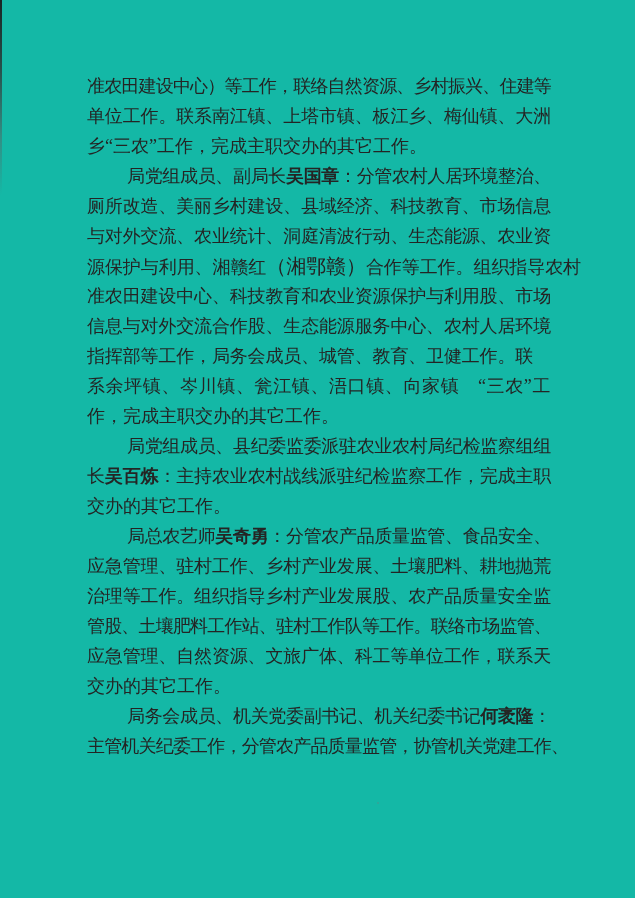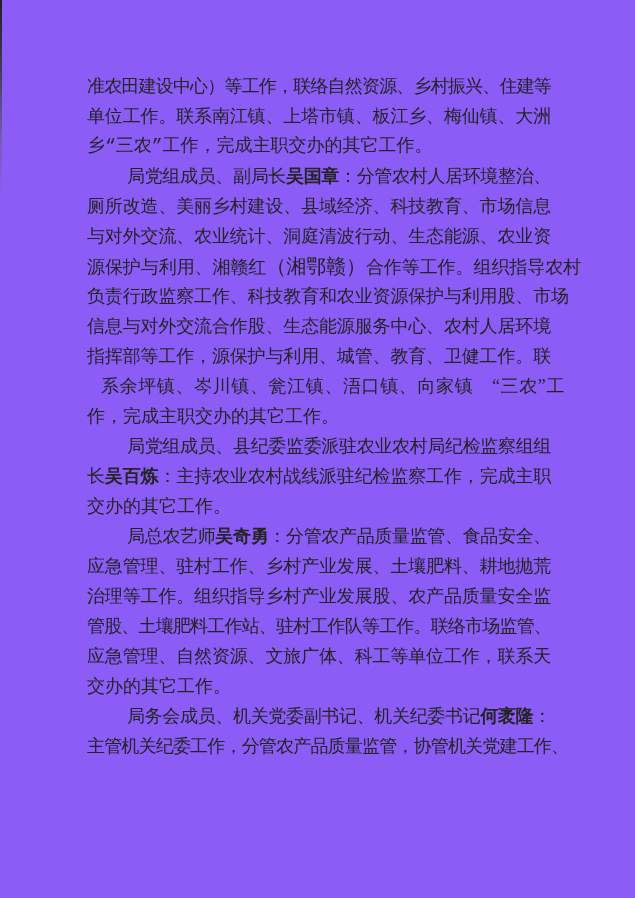--- a/index.html
+++ b/index.html
@@ -56,35 +56,35 @@
     overflow: visible;
   }
   .line .inner { display: inline-block; }
   .seg { display: inline; }
   .seg.bold { font-weight: 700; }
   .seg.small { font-size: 20px; }
 </style>
 </head>
 <body>
 
-<div class="page" style="background: #8b5cf6;">
+<div class="page" style="background: #14b8a6;">
   <div class="edge-artifact"></div>
   <div class="speck"></div>
   <div class="textblock" id="textblock" style="color: rgb(36, 36, 36);">
       <div class="line" style="letter-spacing: -0.815px;"><span class="inner"><span class="seg">准农田建设中心）等工作，联络自然资源、乡村振兴、住建等</span></span></div>
       <div class="line" style="letter-spacing: -0.154px;"><span class="inner"><span class="seg">单位工作。联系南江镇、上塔市镇、板江乡、梅仙镇、大洲</span></span></div>
-      <div class="line" style="letter-spacing: 0px; font-family: Liberation Mono, monospace;"><span class="inner"><span class="seg">乡“三农”工作，完成主职交办的其它工作。</span></span></div>
+      <div class="line" style="letter-spacing: 0px;"><span class="inner"><span class="seg">乡“三农”工作，完成主职交办的其它工作。</span></span></div>
       <div class="line" style="padding-left: 40px; letter-spacing: -0.333px;"><span class="inner"><span class="seg">局党组成员、副局长</span><span class="seg bold">吴国章</span><span class="seg">：分管农村人居环境整治、</span></span></div>
       <div class="line" style="letter-spacing: -0.154px;"><span class="inner"><span class="seg">厕所改造、美丽乡村建设、县域经济、科技教育、市场信息</span></span></div>
       <div class="line" style="letter-spacing: -0.154px;"><span class="inner"><span class="seg">与对外交流、农业统计、洞庭清波行动、生态能源、农业资</span></span></div>
       <div class="line" style="letter-spacing: -0.074px;"><span class="inner"><span class="seg">源保护与利用、湘赣红</span><span class="seg small">（湘鄂赣）</span><span class="seg">合作等工作。组织指导农村</span></span></div>
-      <div class="line" style="letter-spacing: -0.154px;"><span class="inner"><span class="seg">负责行政监察工作、科技教育和农业资源保护与利用股、市场</span></span></div>
+      <div class="line" style="letter-spacing: -0.154px;"><span class="inner"><span class="seg">准农田建设中心、科技教育和农业资源保护与利用股、市场</span></span></div>
       <div class="line" style="letter-spacing: -0.154px;"><span class="inner"><span class="seg">信息与对外交流合作股、生态能源服务中心、农村人居环境</span></span></div>
-      <div class="line" style="letter-spacing: -0.154px;"><span class="inner"><span class="seg">指挥部等工作，源保护与利用、城管、教育、卫健工作。联</span></span></div>
-      <div class="line" style="letter-spacing: 0.616px; margin-left: 14px;"><span class="inner"><span class="seg">系余坪镇、岑川镇、瓮江镇、浯口镇、向家镇　“三农”工</span></span></div>
+      <div class="line" style="letter-spacing: -0.154px;"><span class="inner"><span class="seg">指挥部等工作，局务会成员、城管、教育、卫健工作。联</span></span></div>
+      <div class="line" style="letter-spacing: 0.616px;"><span class="inner"><span class="seg">系余坪镇、岑川镇、瓮江镇、浯口镇、向家镇　“三农”工</span></span></div>
       <div class="line" style="letter-spacing: 0px;"><span class="inner"><span class="seg">作，完成主职交办的其它工作。</span></span></div>
       <div class="line" style="padding-left: 40px; letter-spacing: -0.333px;"><span class="inner"><span class="seg">局党组成员、县纪委监委派驻农业农村局纪检监察组组</span></span></div>
       <div class="line" style="letter-spacing: -0.154px;"><span class="inner"><span class="seg">长</span><span class="seg bold">吴百炼</span><span class="seg">：主持农业农村战线派驻纪检监察工作，完成主职</span></span></div>
       <div class="line" style="letter-spacing: 0px;"><span class="inner"><span class="seg">交办的其它工作。</span></span></div>
       <div class="line" style="padding-left: 40px; letter-spacing: -0.333px;"><span class="inner"><span class="seg">局总农艺师</span><span class="seg bold">吴奇勇</span><span class="seg">：分管农产品质量监管、食品安全、</span></span></div>
       <div class="line" style="letter-spacing: -0.154px;"><span class="inner"><span class="seg">应急管理、驻村工作、乡村产业发展、土壤肥料、耕地抛荒</span></span></div>
       <div class="line" style="letter-spacing: -0.154px;"><span class="inner"><span class="seg">治理等工作。组织指导乡村产业发展股、农产品质量安全监</span></span></div>
       <div class="line" style="letter-spacing: -0.815px;"><span class="inner"><span class="seg">管股、土壤肥料工作站、驻村工作队等工作。联络市场监管、</span></span></div>
       <div class="line" style="letter-spacing: -0.154px;"><span class="inner"><span class="seg">应急管理、自然资源、文旅广体、科工等单位工作，联系天</span></span></div>
       <div class="line" style="letter-spacing: 0px;"><span class="inner"><span class="seg">交办的其它工作。</span></span></div>

